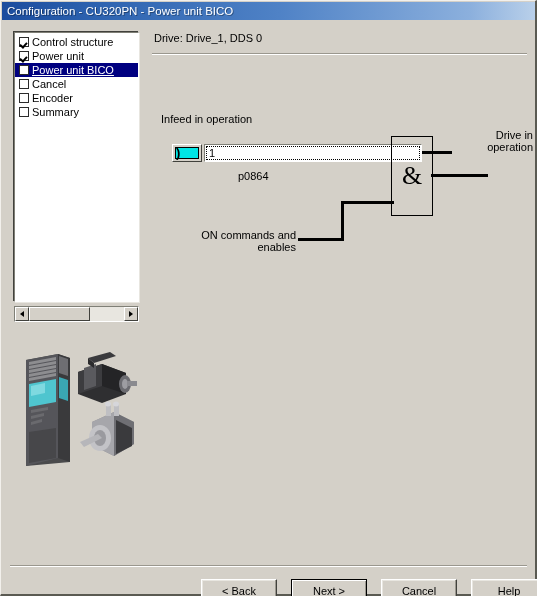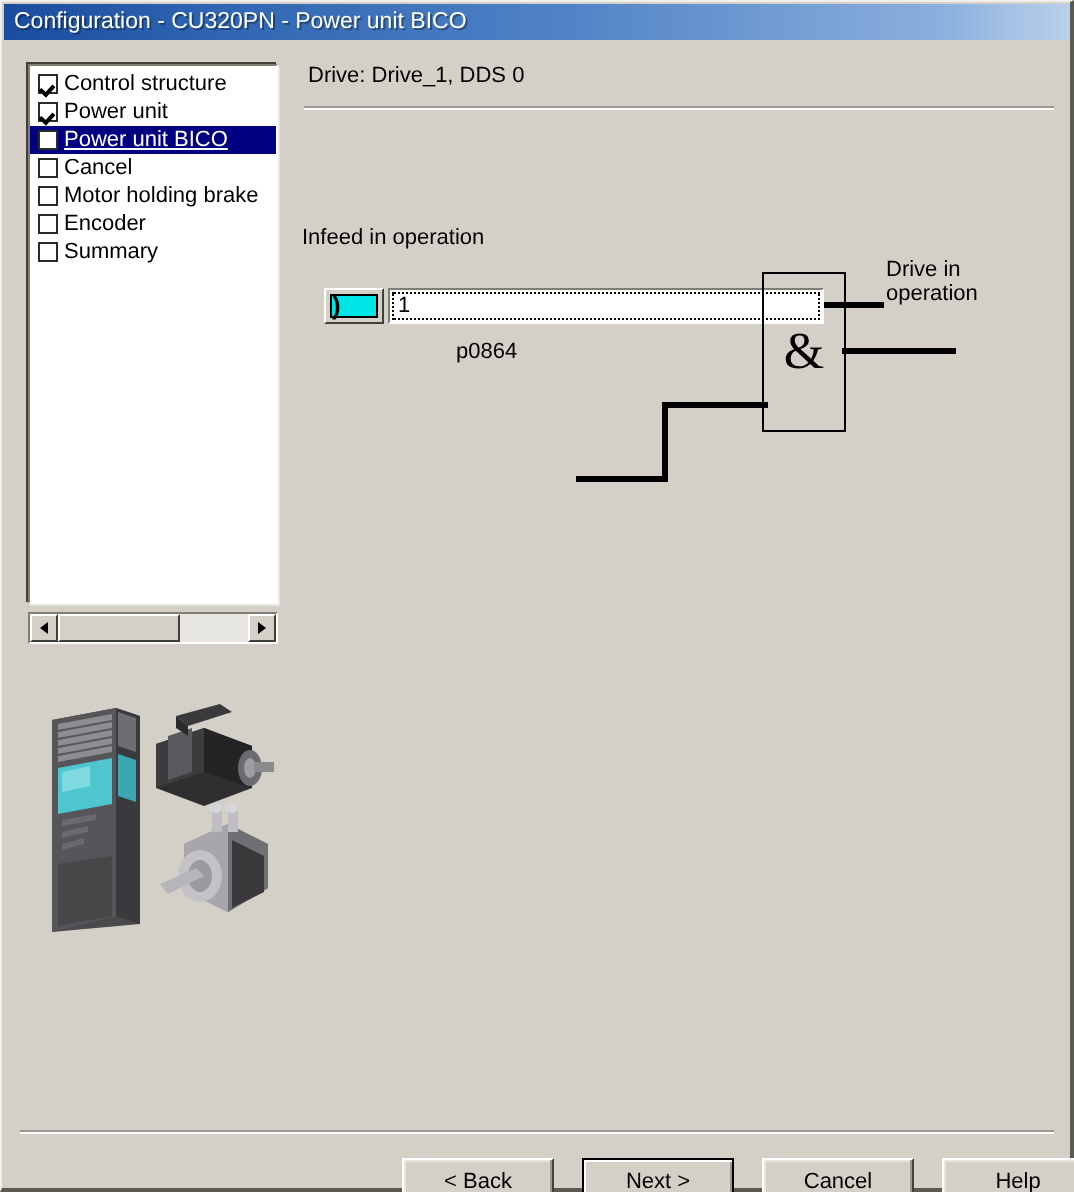--- a/index.html
+++ b/index.html
@@ -206,24 +206,25 @@
     top: 33px;
     width: 375px;
     height: 2px;
     border-top: 1px solid #9a978e;
     border-bottom: 1px solid #ffffff;
     box-sizing: border-box;
   }
 
   .diagram {
     position: absolute;
-    left: 141px;
+    left: 151px;
     top: 40px;
     width: 385px;
     height: 210px;
+    text-align: right;
   }
 
   .diag-label {
     position: absolute;
     font-size: 11px;
     color: #000000;
     line-height: 12px;
     white-space: nowrap;
   }
   .lbl-infeed  { left: 8px;  top: 53px; }
@@ -399,24 +400,20 @@
           <li class="tree-item selected">
             <span class="checkbox"></span>
             <span class="tree-label">Power unit BICO</span>
           </li>
           <li class="tree-item">
             <span class="checkbox"></span>
             <span class="tree-label">Cancel</span>
           </li>
           <li class="tree-item">
             <span class="checkbox"></span>
-            <span class="tree-label">Motor holding brake</span>
-          </li>
-          <li class="tree-item">
-            <span class="checkbox"></span>
             <span class="tree-label">Encoder</span>
           </li>
           <li class="tree-item">
             <span class="checkbox"></span>
             <span class="tree-label">Summary</span>
           </li>
         </ul>
     </div>
 
     <div class="hscroll">
@@ -498,20 +495,21 @@
       </div>
 
       <div class="diag-label lbl-p0864">p0864</div>
 
       <div class="wire wire-h w-in1"></div>
 
       <div class="and-gate">
         <span class="and-symbol">&amp;</span>
       </div>
 
+      <div class="diag-label lbl-on-cmd">ON commands and enables</div>
 
       <div class="wire wire-h w-on-1"></div>
       <div class="wire wire-v w-on-2"></div>
       <div class="wire wire-h w-on-3"></div>
 
       <div class="wire wire-h w-out"></div>
 
       <div class="diag-label lbl-drive-op">Drive in operation</div>
     </div>
 

